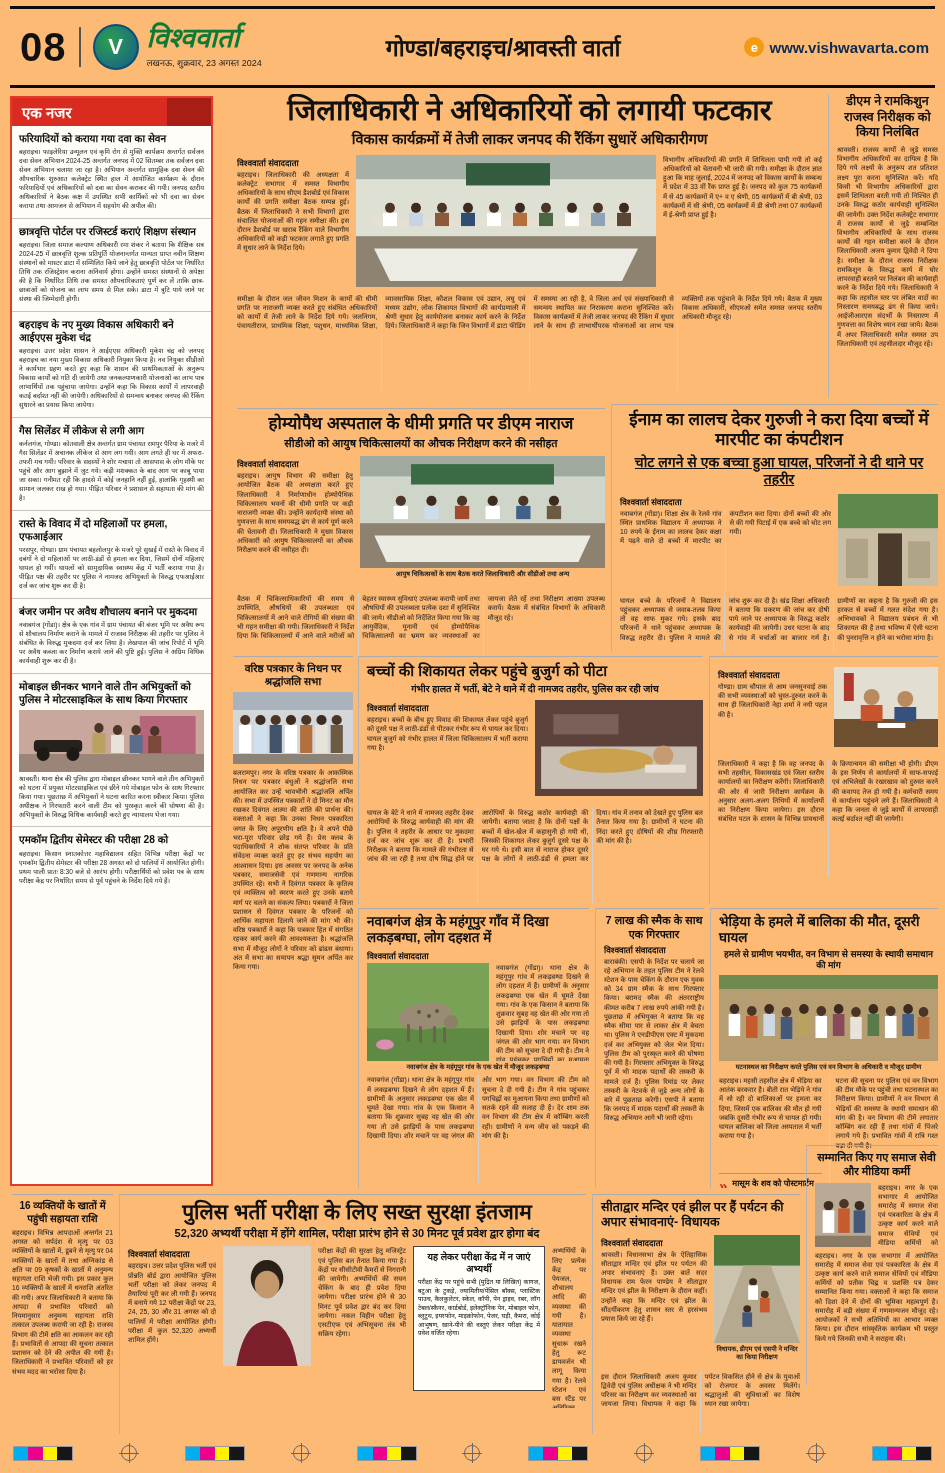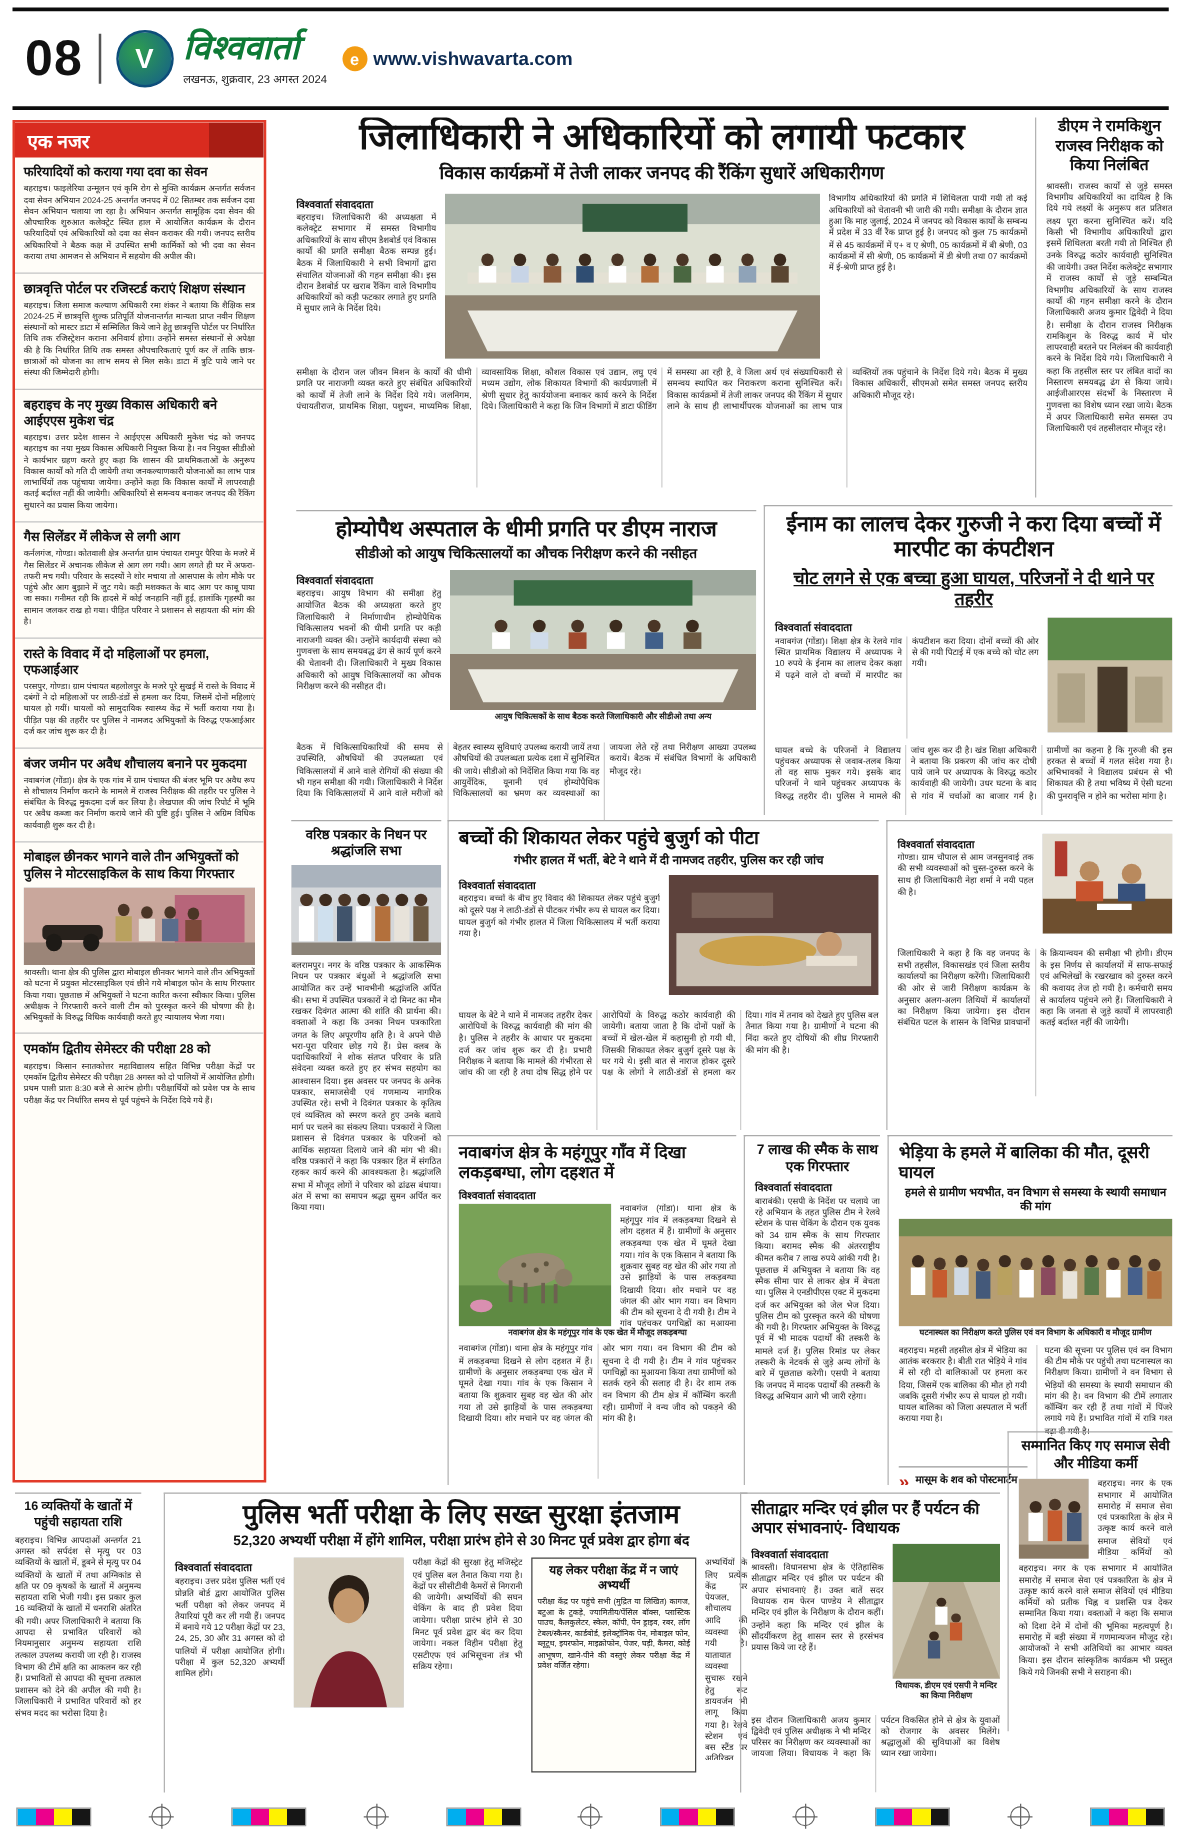--- a/index.html
+++ b/index.html
@@ -1,16 +1,16 @@
 <!DOCTYPE html>
 <html><head>
 <meta charset="utf-8">
 <style>
   html,body{margin:0;padding:0;background:#8a8a8a;}
-  .page{position:relative;width:945px;height:1473px;margin:0 auto;background:#ffffff;
+  .page{position:relative;width:945px;height:1473px;margin:0 auto;background:#fdba74;
         font-family:"Liberation Sans","DejaVu Sans",sans-serif;color:#111;overflow:hidden;}
   
   .masthead{position:absolute;left:10px;top:6px;width:925px;height:82px;
     border-top:3px solid #0c0c0c;border-bottom:3px solid #0c0c0c;
     display:flex;align-items:center;gap:12px;padding:0 6px;box-sizing:border-box;}
   .pageno{font-size:40px;font-weight:bold;letter-spacing:1px;padding:0 12px 0 4px;
     border-right:2px solid #555;line-height:1;}
   .brand-block{display:flex;align-items:center;gap:8px;}
   .brand-logo{width:42px;height:42px;border-radius:50%;
     background:radial-gradient(circle at 35% 35%,#2e9e4f,#145c8c);color:#fff;font-weight:bold;
@@ -74,20 +74,21 @@
     <div class="pageno">08</div>
     <div class="brand-block">
       <div class="brand-logo">
         <span>V</span>
       </div>
       <div>
         <div class="brand-name">विश्ववार्ता</div>
         <div class="brand-dateline">लखनऊ, शुक्रवार, 23 अगस्त 2024</div>
       </div>
     </div>
+    <div class="mh-center">गोण्डा/बहराइच/श्रावस्ती वार्ता</div>
     <div class="mh-right">
       <span class="e-badge">e</span>
       <span class="website">www.vishwavarta.com</span>
     </div>
   </header>
 
   <aside class="sidebar">
     <div class="sidebar-head">एक नजर</div>
 
     <div class="side-item">
@@ -474,40 +475,40 @@
       </div>
       <div class="body-text" style="flex:1;height:132px;overflow:hidden;border-left:1px solid #cfcfcf;padding-left:6px;">घटना की सूचना पर पुलिस एवं वन विभाग की टीम मौके पर पहुंची तथा घटनास्थल का निरीक्षण किया। ग्रामीणों ने वन विभाग से भेड़ियों की समस्या के स्थायी समाधान की मांग की है। वन विभाग की टीमें लगातार कॉम्बिंग कर रही हैं तथा गांवों में पिंजरे लगाये गये हैं। प्रभावित गांवों में रात्रि गश्त बढ़ा दी गयी है।</div>
     </div>
   </section>
 
   <section class="article hr" style="left:12px;top:1194px;width:101px;height:240px;">
     <h3 class="h-sm" style="font-size:10px;">16 व्यक्तियों के खातों में पहुंची सहायता राशि</h3>
     <div class="body-text" style="margin-top:3px;height:196px;overflow:hidden;">बहराइच। विभिन्न आपदाओं अन्तर्गत 21 अगस्त को सर्पदंश से मृत्यु पर 03 व्यक्तियों के खातों में, डूबने से मृत्यु पर 04 व्यक्तियों के खातों में तथा अग्निकांड से क्षति पर 09 कृषकों के खातों में अनुमन्य सहायता राशि भेजी गयी। इस प्रकार कुल 16 व्यक्तियों के खातों में धनराशि अंतरित की गयी। अपर जिलाधिकारी ने बताया कि आपदा से प्रभावित परिवारों को नियमानुसार अनुमन्य सहायता राशि तत्काल उपलब्ध करायी जा रही है। राजस्व विभाग की टीमें क्षति का आकलन कर रही हैं। प्रभावितों से आपदा की सूचना तत्काल प्रशासन को देने की अपील की गयी है। जिलाधिकारी ने प्रभावित परिवारों को हर संभव मदद का भरोसा दिया है।</div>
   </section>
 
-  <section class="article hr vr" style="left:131px;top:1194px;width:467px;height:240px;">
+  <section class="article hr vr" style="left:119px;top:1194px;width:467px;height:240px;">
     <h1 class="h-xl" style="font-size:21px;">पुलिस भर्ती परीक्षा के लिए सख्त सुरक्षा इंतजाम</h1>
     <div class="sub" style="font-size:11px;margin-top:3px;">52,320 अभ्यर्थी परीक्षा में होंगे शामिल, परीक्षा प्रारंभ होने से 30 मिनट पूर्व प्रवेश द्वार होगा बंद</div>
     <div class="row" style="margin-top:6px;">
       <div style="width:88px;flex:none;">
         <div class="byline">विश्ववार्ता संवाददाता</div>
         <div class="body-text" style="height:150px;overflow:hidden;">बहराइच। उत्तर प्रदेश पुलिस भर्ती एवं प्रोन्नति बोर्ड द्वारा आयोजित पुलिस भर्ती परीक्षा को लेकर जनपद में तैयारियां पूरी कर ली गयी हैं। जनपद में बनाये गये 12 परीक्षा केंद्रों पर 23, 24, 25, 30 और 31 अगस्त को दो पालियों में परीक्षा आयोजित होगी। परीक्षा में कुल 52,320 अभ्यर्थी शामिल होंगे।</div>
       </div>
       <div class="photo" style="width:88px;height:120px;flex:none;">
         <svg viewBox="0 0 92 112" preserveAspectRatio="none">
           <rect width="92" height="112" fill="#d9d2c4"></rect>
           <circle cx="46" cy="30" r="17" fill="#2b2017"></circle>
           <circle cx="46" cy="36" r="13" fill="#c4986d"></circle>
           <path d="M14 112 q8 -42 32 -42 q24 0 32 42 z" fill="#7a1f2b"></path>
         </svg>
       </div>
       <div style="width:88px;flex:none;">
         <div class="body-text" style="height:162px;overflow:hidden;">परीक्षा केंद्रों की सुरक्षा हेतु मजिस्ट्रेट एवं पुलिस बल तैनात किया गया है। केंद्रों पर सीसीटीवी कैमरों से निगरानी की जायेगी। अभ्यर्थियों की सघन चेकिंग के बाद ही प्रवेश दिया जायेगा। परीक्षा प्रारंभ होने से 30 मिनट पूर्व प्रवेश द्वार बंद कर दिया जायेगा। नकल विहीन परीक्षा हेतु एसटीएफ एवं अभिसूचना तंत्र भी सक्रिय रहेगा।</div>
       </div>
-      <div class="infobox" style="width:132px;flex:none;height:172px;overflow:hidden;">
+      <div class="infobox" style="width:132px;flex:none;height:145px;overflow:hidden;">
         <div class="bt">यह लेकर परीक्षा केंद्र में न जाएं अभ्यर्थी</div>
         <div class="bb">परीक्षा केंद्र पर पहुंचे सभी (मुद्रित या लिखित) कागज, बटुआ के टुकड़े, ज्यामितीय/पेंसिल बॉक्स, प्लास्टिक पाउच, कैलकुलेटर, स्केल, कॉपी, पेन ड्राइव, रबर, लॉग टेबल/स्कैनर, कार्डबोर्ड, इलेक्ट्रॉनिक पेन, मोबाइल फोन, ब्लूटूथ, इयरफोन, माइक्रोफोन, पेजर, घड़ी, कैमरा, कोई आभूषण, खाने-पीने की वस्तुएं लेकर परीक्षा केंद्र में प्रवेश वर्जित रहेगा।</div>
       </div>
       <div style="flex:1;">
         <div class="body-text" style="height:162px;overflow:hidden;">अभ्यर्थियों के लिए प्रत्येक केंद्र पर पेयजल, शौचालय आदि की व्यवस्था की गयी है। यातायात व्यवस्था सुचारू रखने हेतु रूट डायवर्जन भी लागू किया गया है। रेलवे स्टेशन एवं बस स्टैंड पर अतिरिक्त बसों की व्यवस्था की गयी है। पुलिस अधीक्षक ने अभ्यर्थियों से परीक्षा केंद्र पर समय से पहुंचने की अपील की है। सोशल मीडिया पर भी नजर रखी जा रही है।</div>
       </div>
     </div>
   </section>
 
   <section class="article hr vr" style="left:592px;top:1194px;width:208px;height:240px;">

